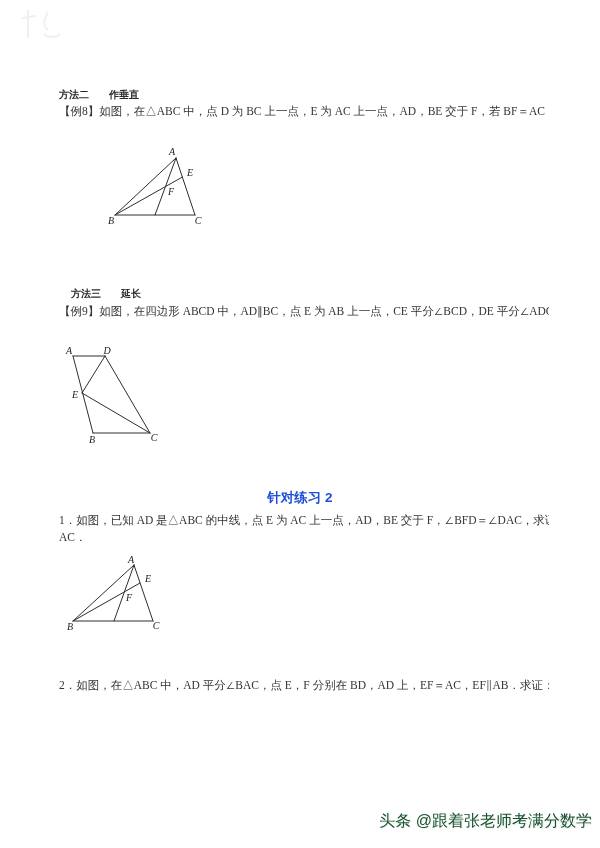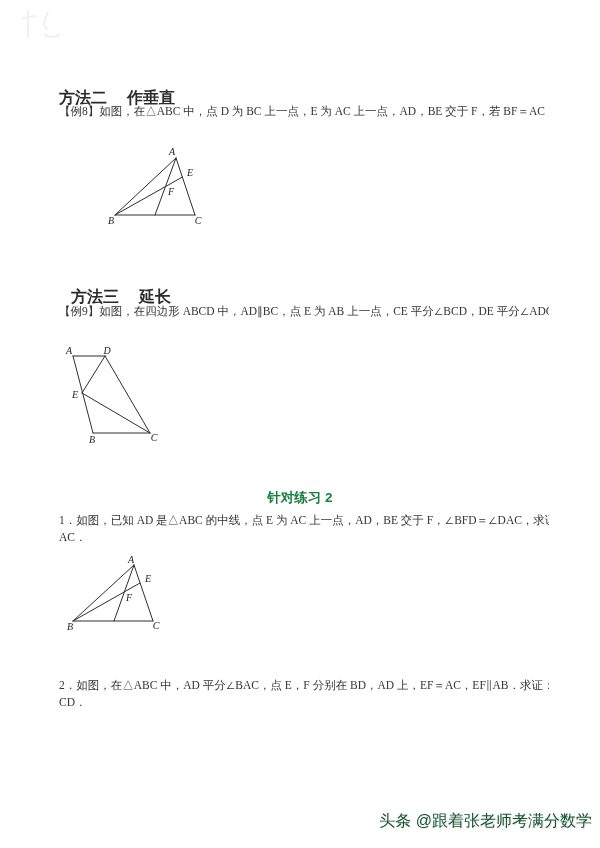--- a/index.html
+++ b/index.html
@@ -18,40 +18,40 @@
     position: absolute;
     inset: 0;
     background: #ffffff;
     overflow: hidden;
   }
   .abs { position: absolute; }
 
   .sec-heading {
     font-family: "Liberation Sans", sans-serif;
     font-weight: bold;
-    font-size: 16px;
+    font-size: 10px;
     color: #2b2b2b;
     white-space: nowrap;
     text-align: right;
   }
   .sec-heading .hname { margin-left: 20px; }
 
   .para {
     font-size: 11.5px;
     line-height: 17px;
     color: #333333;
     width: 490px;
   }
   .para .pline { white-space: nowrap; overflow: hidden; }
 
   .practice-heading {
     font-family: "Liberation Sans", sans-serif;
     font-weight: bold;
     font-size: 13.5px;
-    color: #15803d;
+    color: #1d4ed8;
     width: 600px;
     text-align: center;
     left: 0;
   }
 
   .fig line, .fig path {
     stroke: #2e2e2e;
     stroke-width: 1;
     fill: none;
     stroke-linecap: round;
@@ -149,18 +149,17 @@
     </g>
     <text x="71" y="8">A</text>
     <text x="88" y="27">E</text>
     <text x="69" y="46">F</text>
     <text x="10" y="75">B</text>
     <text x="96" y="74">C</text>
   </svg>
 
   <div class="abs para" style="left:59px; top:677px;">
     <div class="pline">2．如图，在△ABC 中，AD 平分∠BAC，点 E，F 分别在 BD，AD 上，EF＝AC，EF∥AB．求证：DE＝</div>
-    <div class="pline">CD．</div>
   </div>
 
   <div class="abs footer-mark" style="right:8px; top:811px;">头条 @跟着张老师考满分数学</div>
 
 </div>
 
 </body></html>

